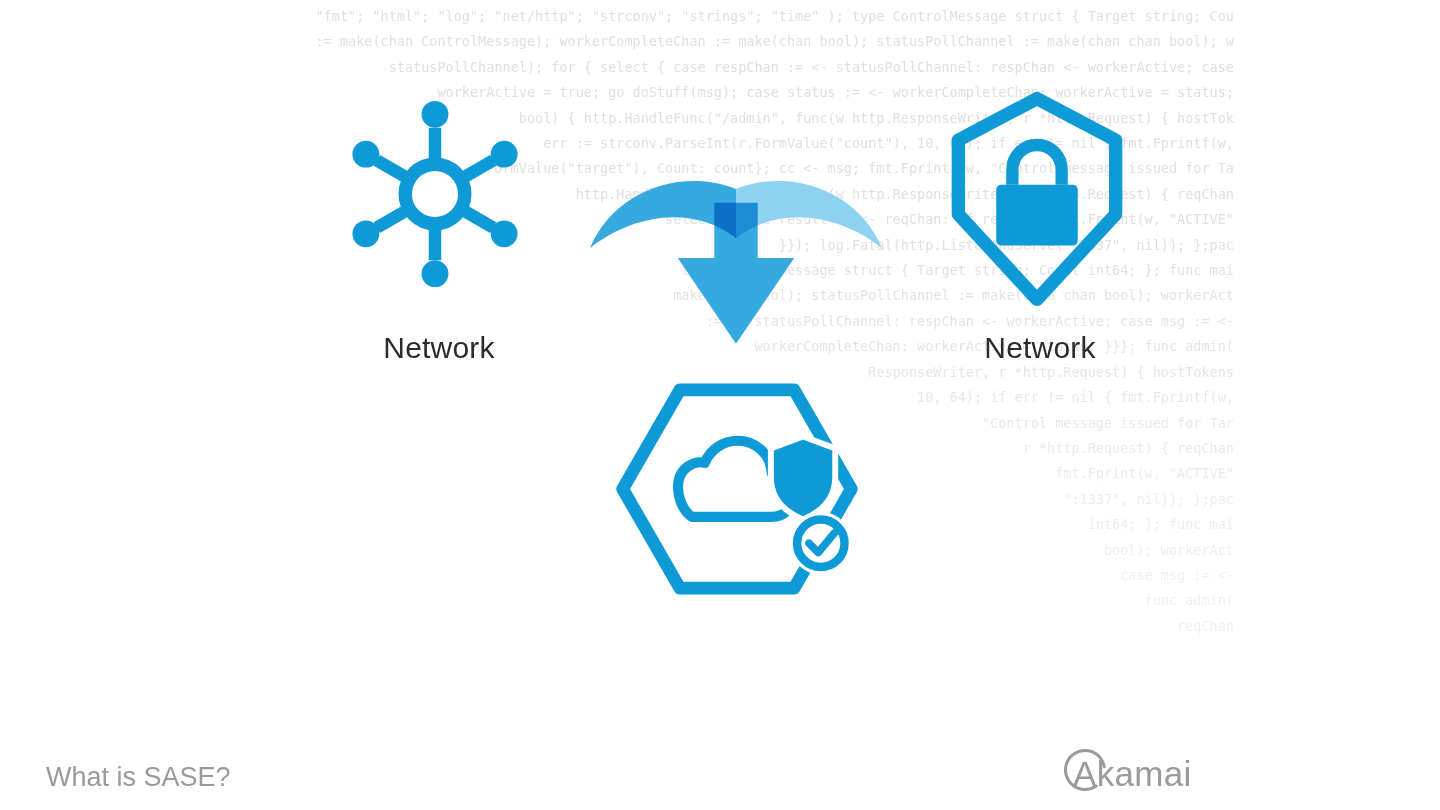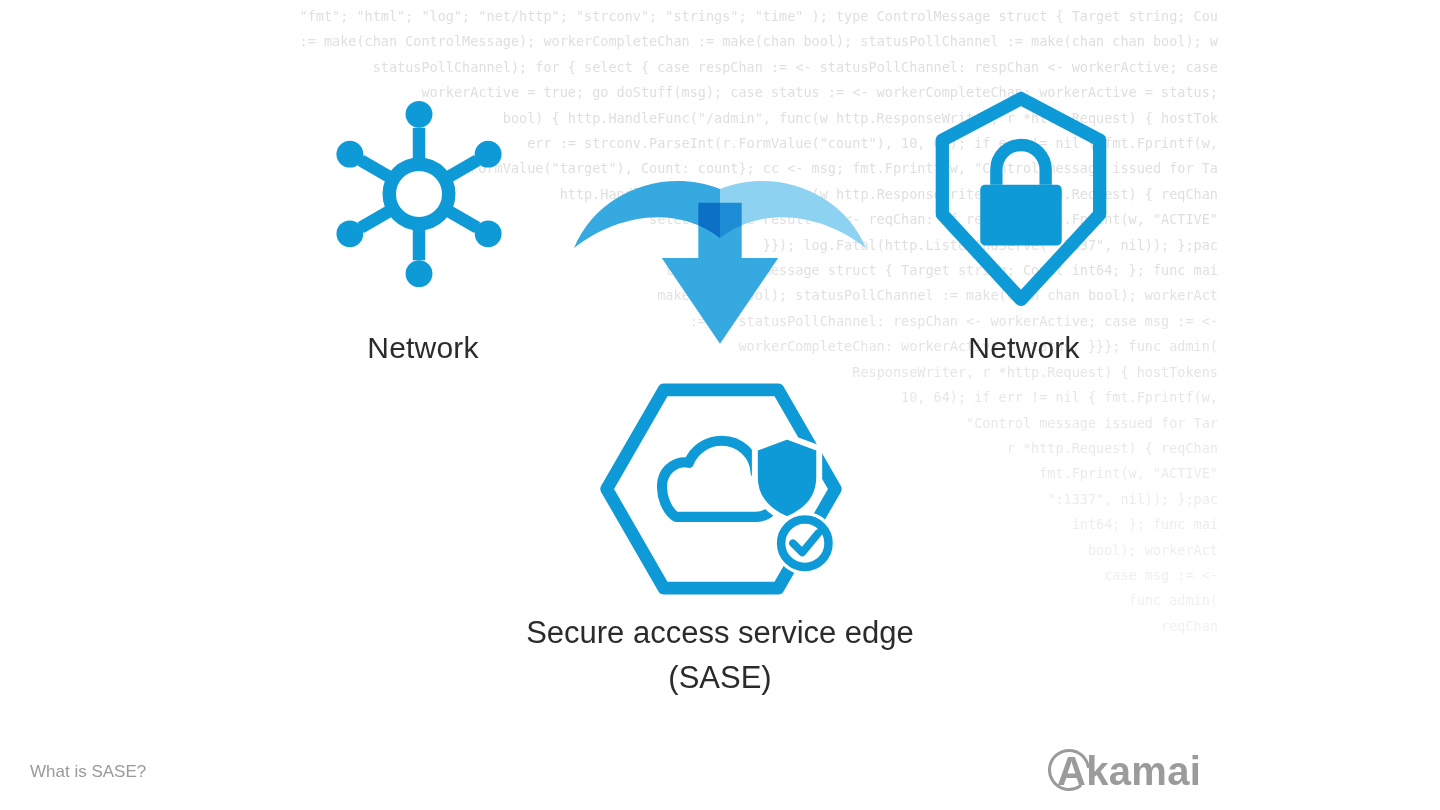--- a/index.html
+++ b/index.html
@@ -1,41 +1,41 @@
 <!DOCTYPE html>
 <html><head>
 <meta charset="utf-8">
 <style>
   * { margin:0; padding:0; box-sizing:border-box; }
   html,body { width:1440px; height:810px; background:#ffffff;
               font-family:"Liberation Sans", sans-serif; }
-  .stage { position:relative; width:1221px; height:810px; background:#ffffff; overflow:hidden; }
+  .stage { position:relative; width:1221px; height:810px; background:#ffffff; overflow:hidden;margin-left:16px; }
 
   
   .code-bg { position:absolute; top:4px; right:3px; z-index:0;
              text-align:right; font-family:"DejaVu Sans Mono", monospace;
              font-size:13.5px; line-height:25.4px; color:#dfdfdf; white-space:pre; }
   .code-line { display:block; }
   .code-fade { position:absolute; left:0; top:0; width:1440px; height:810px; z-index:1;
                background:linear-gradient(180deg, rgba(255,255,255,0) 30%,
                           rgba(255,255,255,0.45) 65%, rgba(255,255,255,0.75) 100%);
                pointer-events:none; }
 
   .layer { position:absolute; z-index:2; }
 
   .icon-label { position:absolute; z-index:2; color:#2b2b2b; font-size:30px;
                 text-align:center; letter-spacing:0.2px; }
   .sase-label { position:absolute; z-index:2; left:460px; top:610px; width:520px;
                 color:#2b2b2b; font-size:31px; line-height:45px; text-align:center; }
   .caption { position:absolute; z-index:2; left:30px; top:762px;
-             font-size:17px; color:#9a9a9a; }
+             font-size:27px; color:#9a9a9a; }
 
   .brand { position:absolute; z-index:2; right:22px; top:740px; width:152px; height:54px; }
   .brand-swoosh { position:absolute; left:0; top:2px; }
-  .brand-text { position:absolute; left:10px; bottom:0; font-size:40px; font-weight:700;
+  .brand-text { position:absolute; left:10px; bottom:0; font-size:35px; font-weight:400;
                 color:#9b9b9b; letter-spacing:0.3px; }
 </style>
 </head>
 <body>
 
 <div class="stage">
 
   <div class="code-bg"><span class="code-line">"fmt"; "html"; "log"; "net/http"; "strconv"; "strings"; "time" ); type ControlMessage struct { Target string; Cou</span><span class="code-line">:= make(chan ControlMessage); workerCompleteChan := make(chan bool); statusPollChannel := make(chan chan bool); w</span><span class="code-line">statusPollChannel); for { select { case respChan := &lt;- statusPollChannel: respChan &lt;- workerActive; case</span><span class="code-line">workerActive = true; go doStuff(msg); case status := &lt;- workerCompleteChan: workerActive = status;</span><span class="code-line">bool) { http.HandleFunc("/admin", func(w http.ResponseWriter, r *http.Request) { hostTok</span><span class="code-line">err := strconv.ParseInt(r.FormValue("count"), 10, 64); if err != nil { fmt.Fprintf(w,</span><span class="code-line">r.FormValue("target"), Count: count}; cc &lt;- msg; fmt.Fprintf(w, "Control message issued for Ta</span><span class="code-line">http.HandleFunc("/status", func(w http.ResponseWriter, r *http.Request) { reqChan</span><span class="code-line">select { case result := &lt;- reqChan: if result { fmt.Fprint(w, "ACTIVE"</span><span class="code-line">}}); log.Fatal(http.ListenAndServe(":1337", nil)); };pac</span><span class="code-line">type ControlMessage struct { Target string; Count int64; }; func mai</span><span class="code-line">make(chan bool); statusPollChannel := make(chan chan bool); workerAct</span><span class="code-line">:= &lt;- statusPollChannel: respChan &lt;- workerActive; case msg := &lt;-</span><span class="code-line">workerCompleteChan: workerActive = status; }}}; func admin(</span><span class="code-line">ResponseWriter, r *http.Request) { hostTokens</span><span class="code-line">10, 64); if err != nil { fmt.Fprintf(w,</span><span class="code-line">"Control message issued for Tar</span><span class="code-line">r *http.Request) { reqChan</span><span class="code-line">fmt.Fprint(w, "ACTIVE"</span><span class="code-line">":1337", nil)); };pac</span><span class="code-line">int64; }; func mai</span><span class="code-line">bool); workerAct</span><span class="code-line">case msg := &lt;-</span><span class="code-line">func admin(</span><span class="code-line">reqChan</span></div>
   <div class="code-fade"></div>
 
@@ -75,24 +75,20 @@
 
   <svg class="layer" style="left:594px; top:362px;" width="254" height="254" viewBox="0 0 300 300">
     <path d="M15 150 L82.5 33 L217.5 33 L285 150 L217.5 267 L82.5 267 Z" fill="none" stroke="#0d9ad6" stroke-width="15" stroke-linejoin="round"></path>
     <path d="M97 183 L191 183 C206 183 217 171 217 157 C217 142 206 131 191 131 C190 109 172 93 151 93 C133 93 118 104 112 119 C98 116 84 126 81 140 C78 158 86 176 97 183 Z" fill="none" stroke="#0d9ad6" stroke-width="12" stroke-linejoin="round" stroke-linecap="round"></path>
     <path d="M228 88 L266 102 L266 136 C266 163 247 178 228 186 C209 178 190 163 190 136 L190 102 Z" fill="#0d9ad6" stroke="#ffffff" stroke-width="7" stroke-linejoin="round"></path>
     <circle cx="249" cy="214" r="37" fill="#ffffff"></circle>
     <circle cx="249" cy="214" r="28" fill="#ffffff" stroke="#0d9ad6" stroke-width="10"></circle>
     <path d="M235 214 L246 225 L265 202" fill="none" stroke="#0d9ad6" stroke-width="9" stroke-linecap="round" stroke-linejoin="round"></path>
   </svg>
 
-  <div class="sase-label">
-    <div>Secure access service edge</div>
-    <div>(SASE)</div>
-  </div>
 
   <div class="caption">What is SASE?</div>
 
   <div class="brand">
     <svg class="brand-swoosh" width="52" height="54" viewBox="0 0 52 54">
       <circle cx="22" cy="28" r="19.5" fill="none" stroke="#9b9b9b" stroke-width="3" stroke-linecap="round" stroke-dasharray="100 26" transform="rotate(55 22 28)"></circle>
     </svg>
     <span class="brand-text">Akamai</span>
   </div>
 

